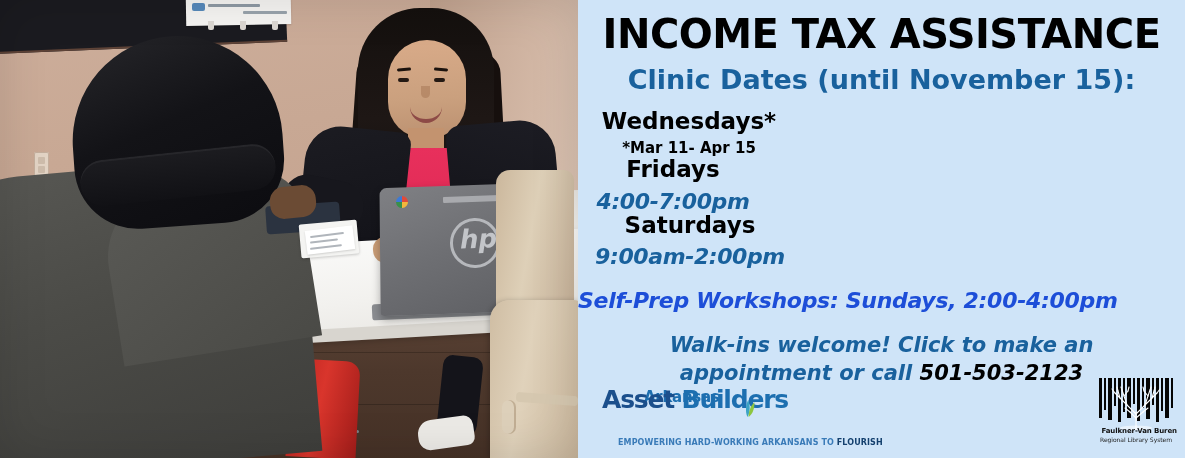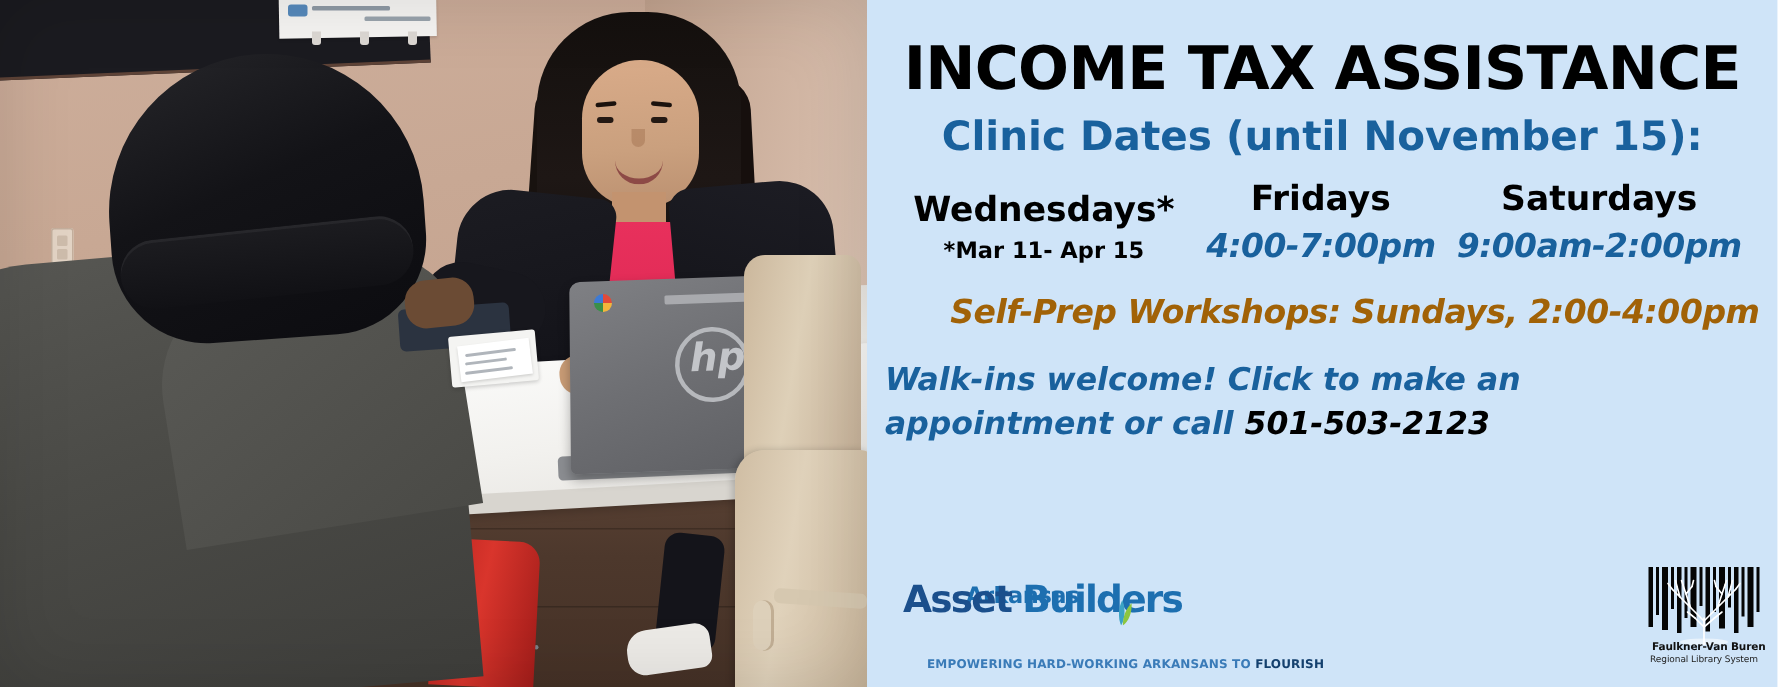--- a/index.html
+++ b/index.html
@@ -339,21 +339,21 @@
     left: 0; top: 0; width: 578px; height: 458px;
     box-shadow: inset 0 0 50px rgba(0,0,0,.13);
     pointer-events: none;
   }
 
   
   #panel {
     flex: 1 1 auto;
     position: relative;
     background: #cfe4f8;
-    padding: 12px;
+    padding: 0;
     overflow: hidden;
   }
 
   #headline {
     text-align: center;
     font-family: "DejaVu Sans", "Liberation Sans", sans-serif;
     font-weight: 700;
     font-size: 40px;
     letter-spacing: -0.5px;
     color: #000000;
@@ -366,23 +366,23 @@
     font-family: "DejaVu Sans", "Liberation Sans", sans-serif;
     font-weight: 700;
     font-size: 27px;
     color: #19619d;
     margin: 12px 0 0 0;
     line-height: 1;
   }
 
   #schedule {
     display: flex;
-    flex-direction: row;
+    flex-direction: column;
     justify-content: center;
-    align-items: flex-end;
+    align-items: flex-start;
     margin: 16px 0 0 0;
     padding: 0 6px;
   }
   .col { text-align: center; position: relative; }
   .col-wed { width: 210px; }
   .col-fri { width: 178px; }
   .col-sat { width: 212px; }
   .day {
     font-family: "DejaVu Sans", "Liberation Sans", sans-serif;
     font-weight: 700;
@@ -405,32 +405,33 @@
   .note {
     font-family: "DejaVu Sans", "Liberation Sans", sans-serif;
     font-weight: 700;
     font-size: 15px;
     color: #000;
     margin-top: 7px;
     line-height: 1.15;
   }
 
   #workshops {
-    text-align: right;
+    text-align: left;
     font-family: "DejaVu Sans", "Liberation Sans", sans-serif;
     font-weight: 700;
     font-style: italic;
     font-size: 22px;
-    color: #a16207;
+    color: #1d4ed8;
     margin: 20px 0 0 0;
     letter-spacing: -0.3px;
     white-space: nowrap;
   }
 
   #cta {
+    text-align: center;
     margin: 18px 0 0 0;
     font-family: "DejaVu Sans", "Liberation Sans", sans-serif;
     font-weight: 700;
     font-style: italic;
     font-size: 21px;
     color: #19619d;
     line-height: 1.35;
     cursor: pointer;
   }
   #cta .phone { color: #000000; }

